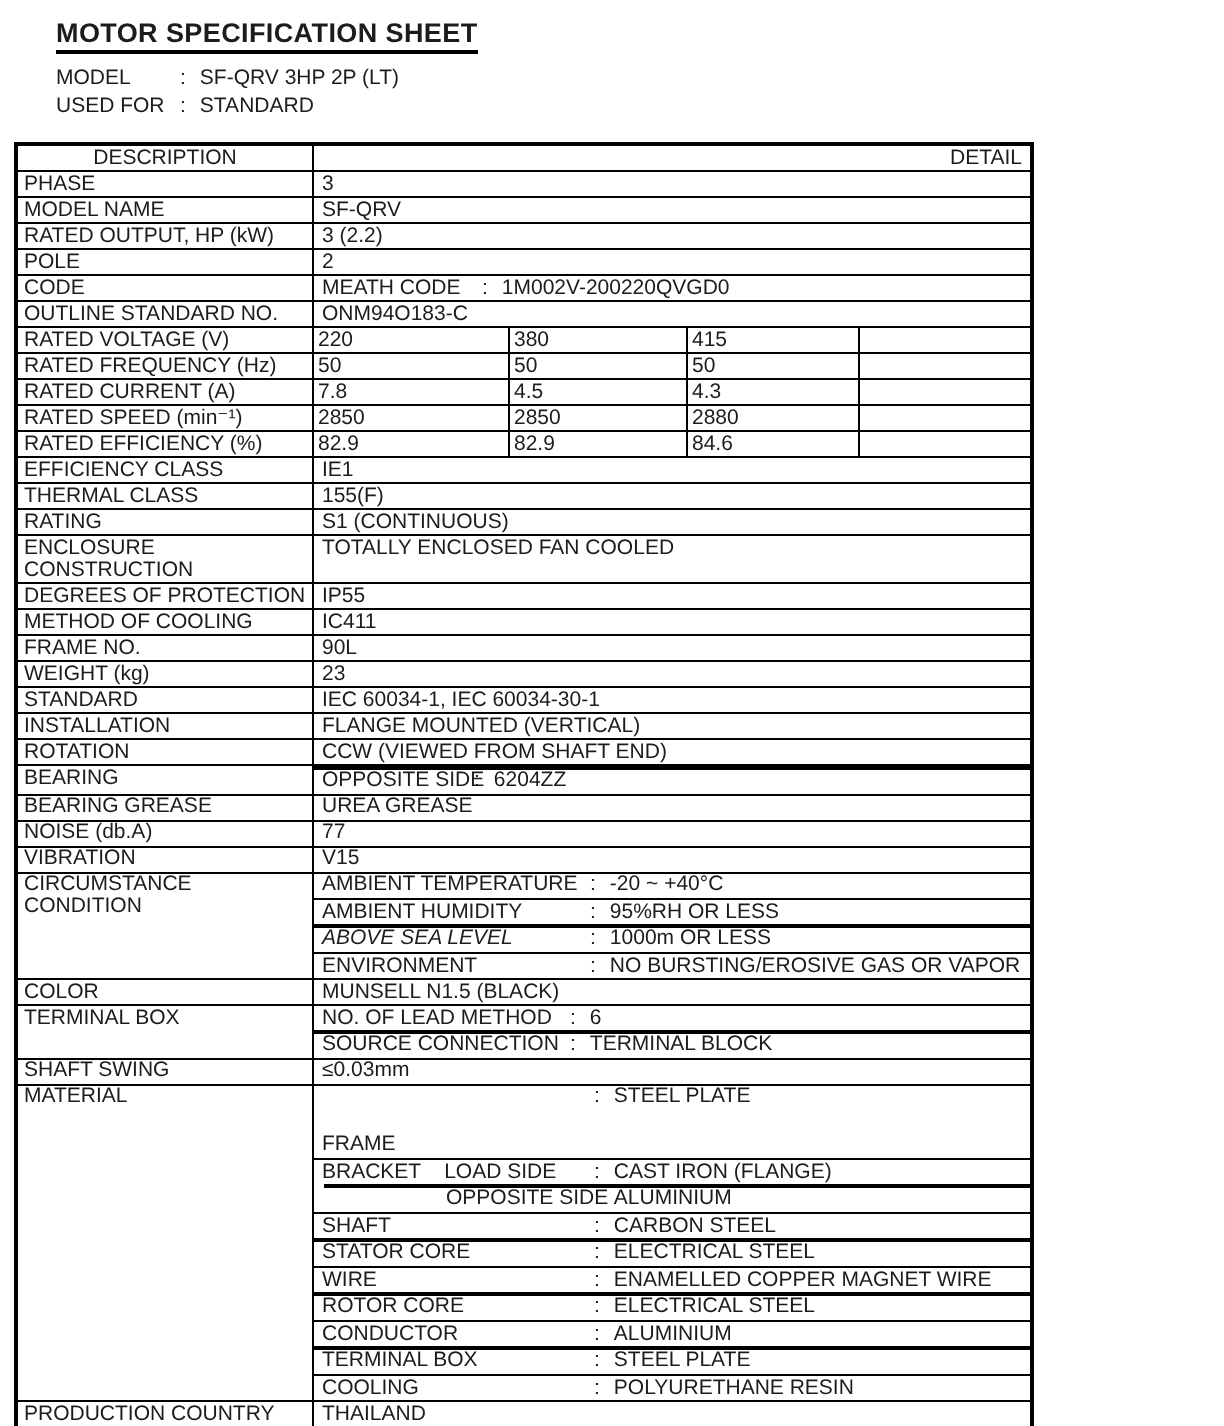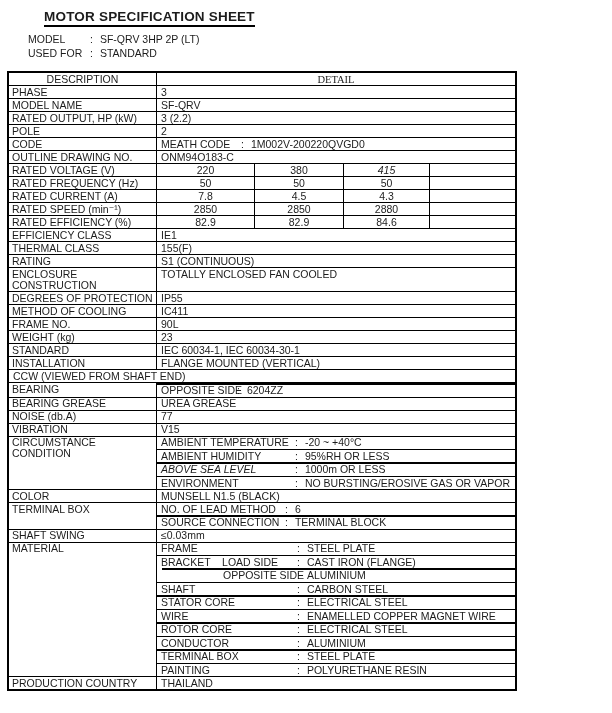--- a/index.html
+++ b/index.html
@@ -9,21 +9,21 @@
   }
   html,body{margin:0;padding:0;}
   body{
     width:612px;height:713px;background:var(--bg);color:var(--ink);
     font-family:"Liberation Sans","DejaVu Sans",sans-serif;
     font-size:10.5px;
     -webkit-font-smoothing:antialiased;
   }
   .page{padding-top:9px;}
   .title{
-    display:inline-block;margin-left:44px;
+    display:inline-block;margin-left:28px;
     font-size:13.5px;font-weight:bold;letter-spacing:.2px;
     border-bottom:2px solid var(--border);padding-bottom:1px;
   }
   .meta{margin:5px 0 0 28px;}
   .meta-line{display:flex;line-height:14px;}
   .meta-label{width:62px;flex:0 0 62px;}
   .meta-colon::before{content:":";}
   .meta-colon{flex:0 0 auto;}
   .meta-value{padding-left:7px;}
 
@@ -34,26 +34,26 @@
   .t-row{display:flex;align-items:stretch;border-top:1.5px solid var(--border);}
   .t-row.header{border-top:none;}
   .desc-cell{
     box-sizing:border-box;flex:0 0 148px;width:148px;
     border-right:1.5px solid var(--border);
     padding:.5px 3px;line-height:11px;white-space:pre-line;
   }
   .desc-cell.hdr{text-align:center;}
   .detail-cell{flex:1;min-width:0;display:flex;flex-direction:column;}
   .detail-text{padding:.5px 4px;line-height:11px;}
-  .detail-text.center{text-align:center;font-family:Liberation Serif, serif;}
+  .detail-text.center{text-align:right;}
 
   .vrow{display:flex;flex:1;}
   .vcell{
     box-sizing:border-box;border-right:1.5px solid var(--border);
-    text-align:center;padding:.5px 2px;line-height:11px;
+    padding:.5px 2px;line-height:11px;
   }
   .vcell:last-child{border-right:none;flex:1;}
 
   .pair{display:flex;padding:.5px 4px;line-height:11px;}
   .pair .lab{box-sizing:border-box;flex:0 0 auto;white-space:pre;}
   .pair .sep{flex:0 0 auto;}
   .pair .sep::before{content:":";}
   .pair .val{padding-left:7px;white-space:pre;}
 
   .divider{height:1.5px;background:var(--border);flex:0 0 auto;}
@@ -114,32 +114,32 @@
           <div class="desc-cell">CODE</div>
           <div class="detail-cell">
             <div class="pair">
               <span class="lab" style="width: 80px;">MEATH CODE</span>
               <span class="sep"></span>
               <span class="val">1M002V-200220QVGD0</span>
             </div>
           </div>
         </div>
         <div class="t-row">
-          <div class="desc-cell">OUTLINE DRAWING NO.</div>
+          <div class="desc-cell">OUTLINE STANDARD NO.</div>
           <div class="detail-cell">
             <div class="detail-text">ONM94O183-C</div>
           </div>
         </div>
         <div class="t-row">
           <div class="desc-cell">RATED VOLTAGE (V)</div>
           <div class="detail-cell">
             <div class="vrow">
               <div class="vcell" style="flex: 0 0 98px;">220</div>
               <div class="vcell" style="flex: 0 0 89px;">380</div>
-              <div class="vcell" style="flex: 0 0 86px; font-style: italic;">415</div>
+              <div class="vcell" style="flex: 0 0 86px;">415</div>
               <div class="vcell"></div>
             </div>
           </div>
         </div>
         <div class="t-row">
           <div class="desc-cell">RATED FREQUENCY (Hz)</div>
           <div class="detail-cell">
             <div class="vrow">
               <div class="vcell" style="flex: 0 0 98px;">50</div>
               <div class="vcell" style="flex: 0 0 89px;">50</div>
@@ -235,20 +235,21 @@
             <div class="detail-text">IEC 60034-1, IEC 60034-30-1</div>
           </div>
         </div>
         <div class="t-row">
           <div class="desc-cell">INSTALLATION</div>
           <div class="detail-cell">
             <div class="detail-text">FLANGE MOUNTED (VERTICAL)</div>
           </div>
         </div>
         <div class="t-row">
+          <div class="desc-cell">ROTATION</div>
           <div class="detail-cell">
             <div class="detail-text">CCW (VIEWED FROM SHAFT END)</div>
           </div>
         </div>
         <div class="t-row">
           <div class="desc-cell">BEARING</div>
           <div class="detail-cell">
             <div class="divider"></div>
             <div class="pair">
               <span class="lab" style="width: 76px;">OPPOSITE SIDE</span>
@@ -329,21 +330,21 @@
         <div class="t-row">
           <div class="desc-cell">SHAFT SWING</div>
           <div class="detail-cell">
             <div class="detail-text">≤0.03mm</div>
           </div>
         </div>
         <div class="t-row">
           <div class="desc-cell">MATERIAL</div>
           <div class="detail-cell">
             <div class="pair">
-              <span class="lab" style="width: 136px;">FRAME</span>
+              <span class="lab" style="width: 136px; margin-top: 24px;">FRAME</span>
               <span class="sep"></span>
               <span class="val">STEEL PLATE</span>
             </div>
             <div class="divider"></div>
             <div class="pair">
               <span class="lab" style="width: 136px;">BRACKET    LOAD SIDE</span>
               <span class="sep"></span>
               <span class="val">CAST IRON (FLANGE)</span>
             </div>
             <div class="divider inset"></div>
@@ -383,21 +384,21 @@
               <span class="val">ALUMINIUM</span>
             </div>
             <div class="divider"></div>
             <div class="pair">
               <span class="lab" style="width: 136px;">TERMINAL BOX</span>
               <span class="sep"></span>
               <span class="val">STEEL PLATE</span>
             </div>
             <div class="divider"></div>
             <div class="pair">
-              <span class="lab" style="width: 136px;">PAINTING</span>
+              <span class="lab" style="width: 136px;">COOLING</span>
               <span class="sep"></span>
               <span class="val">POLYURETHANE RESIN</span>
             </div>
           </div>
         </div>
         <div class="t-row">
           <div class="desc-cell">PRODUCTION COUNTRY</div>
           <div class="detail-cell">
             <div class="detail-text">THAILAND</div>
           </div>

